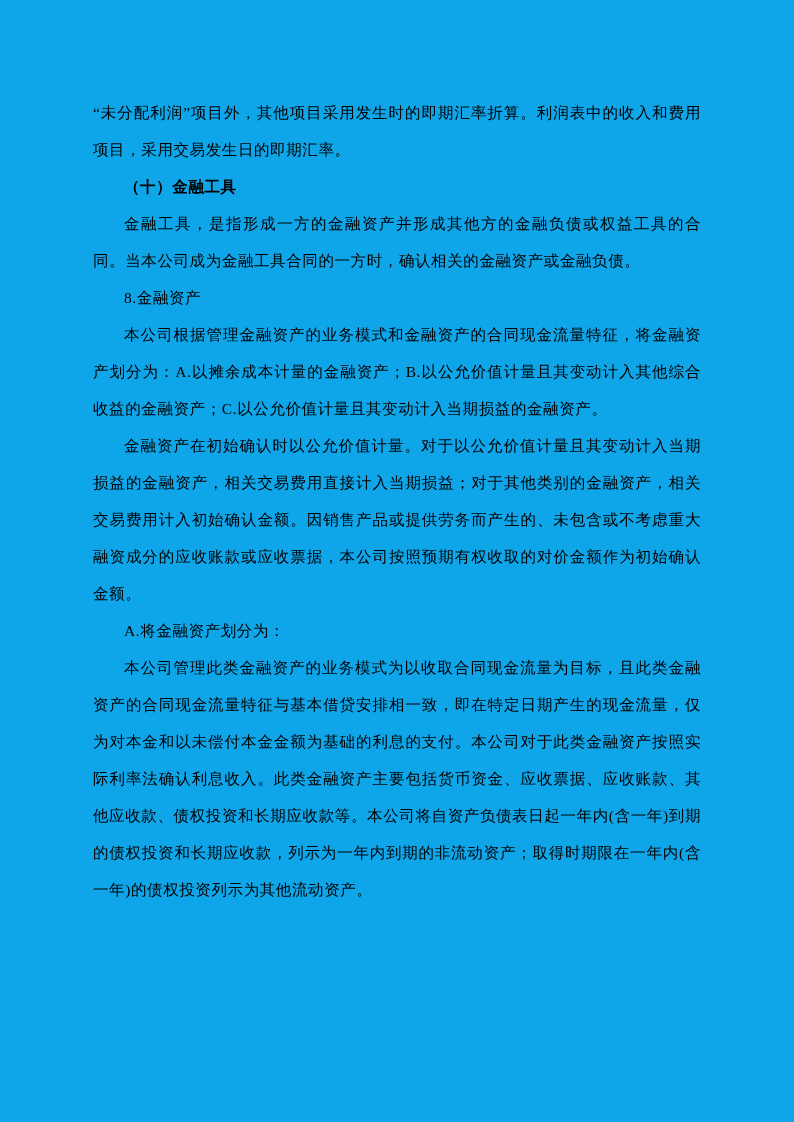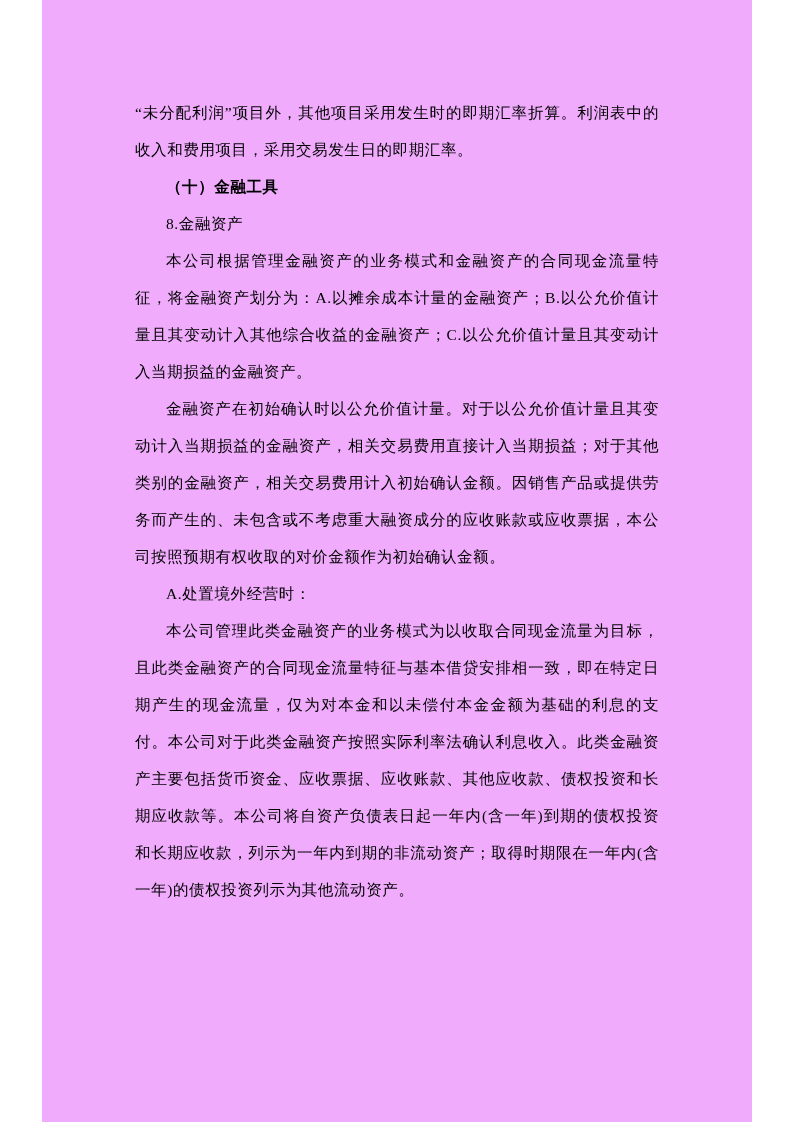--- a/index.html
+++ b/index.html
@@ -1,22 +1,22 @@
 <!DOCTYPE html>
 <html><head>
 <meta charset="utf-8">
 <style>
   * { margin: 0; padding: 0; box-sizing: border-box; }
   html, body { background: #ffffff; }
   .page {
     position: relative;
-    width: 710px;
+    width: 794px;
     height: 1122px;
     margin: 0 auto;
-    background: #f0abfc;
+    background: #0ea5e9;
     color: #000000;
     font-family: "Liberation Serif", "DejaVu Serif", serif;
     overflow: hidden;
   }
   .content {
     position: absolute;
     top: 94px;
     left: 93px;
     right: 93px;
   }
@@ -41,20 +41,21 @@
     font-family: "Liberation Serif", "DejaVu Serif", serif;
   }
 </style>
 </head>
 <body>
 
 <div class="page">
   <div class="content">
     <p class="para">“未分配利润”项目外，其他项目采用发生时的即期汇率折算。利润表中的收入和费用项目，采用交易发生日的即期汇率。</p>
     <p class="para indent heading">（十）金融工具</p>
+    <p class="para indent">金融工具，是指形成一方的金融资产并形成其他方的金融负债或权益工具的合同。当本公司成为金融工具合同的一方时，确认相关的金融资产或金融负债。</p>
     <p class="para indent">8.金融资产</p>
     <p class="para indent">本公司根据管理金融资产的业务模式和金融资产的合同现金流量特征，将金融资产划分为：A.以摊余成本计量的金融资产；B.以公允价值计量且其变动计入其他综合收益的金融资产；C.以公允价值计量且其变动计入当期损益的金融资产。</p>
     <p class="para indent">金融资产在初始确认时以公允价值计量。对于以公允价值计量且其变动计入当期损益的金融资产，相关交易费用直接计入当期损益；对于其他类别的金融资产，相关交易费用计入初始确认金额。因销售产品或提供劳务而产生的、未包含或不考虑重大融资成分的应收账款或应收票据，本公司按照预期有权收取的对价金额作为初始确认金额。</p>
-    <p class="para indent">A.处置境外经营时：</p>
+    <p class="para indent">A.将金融资产划分为：</p>
     <p class="para indent">本公司管理此类金融资产的业务模式为以收取合同现金流量为目标，且此类金融资产的合同现金流量特征与基本借贷安排相一致，即在特定日期产生的现金流量，仅为对本金和以未偿付本金金额为基础的利息的支付。本公司对于此类金融资产按照实际利率法确认利息收入。此类金融资产主要包括货币资金、应收票据、应收账款、其他应收款、债权投资和长期应收款等。本公司将自资产负债表日起一年内(含一年)到期的债权投资和长期应收款，列示为一年内到期的非流动资产；取得时期限在一年内(含一年)的债权投资列示为其他流动资产。</p>
 
   </div>
 </div>
 
 </body></html>

